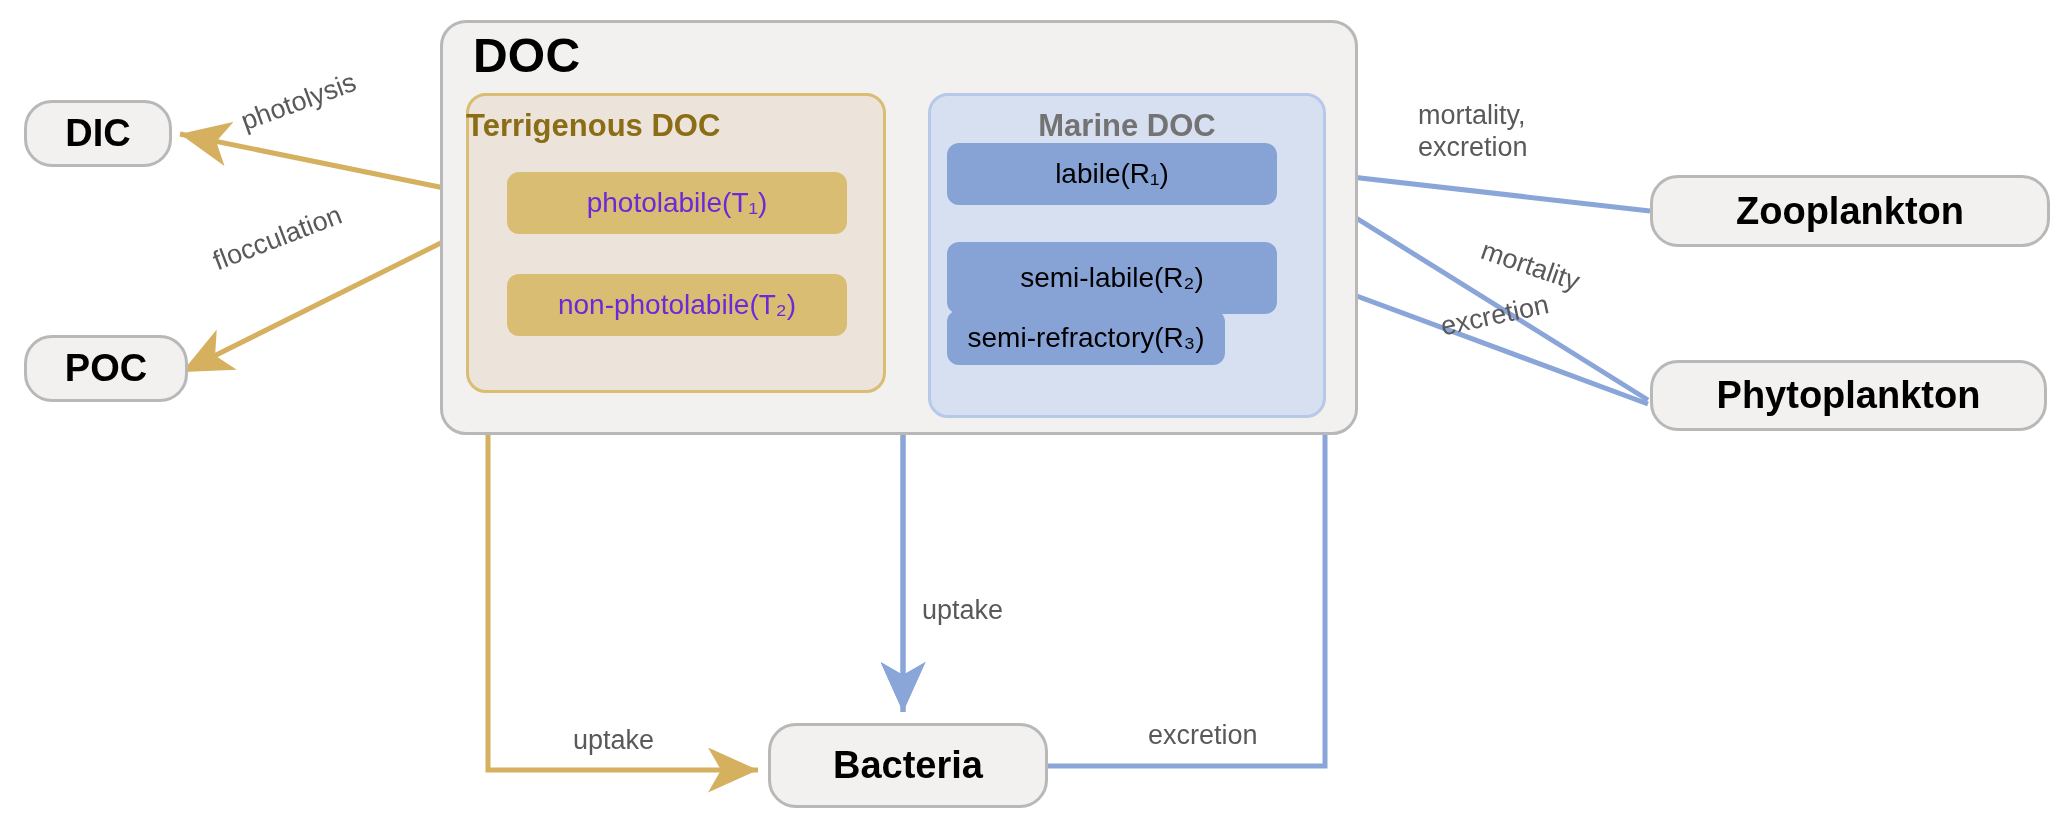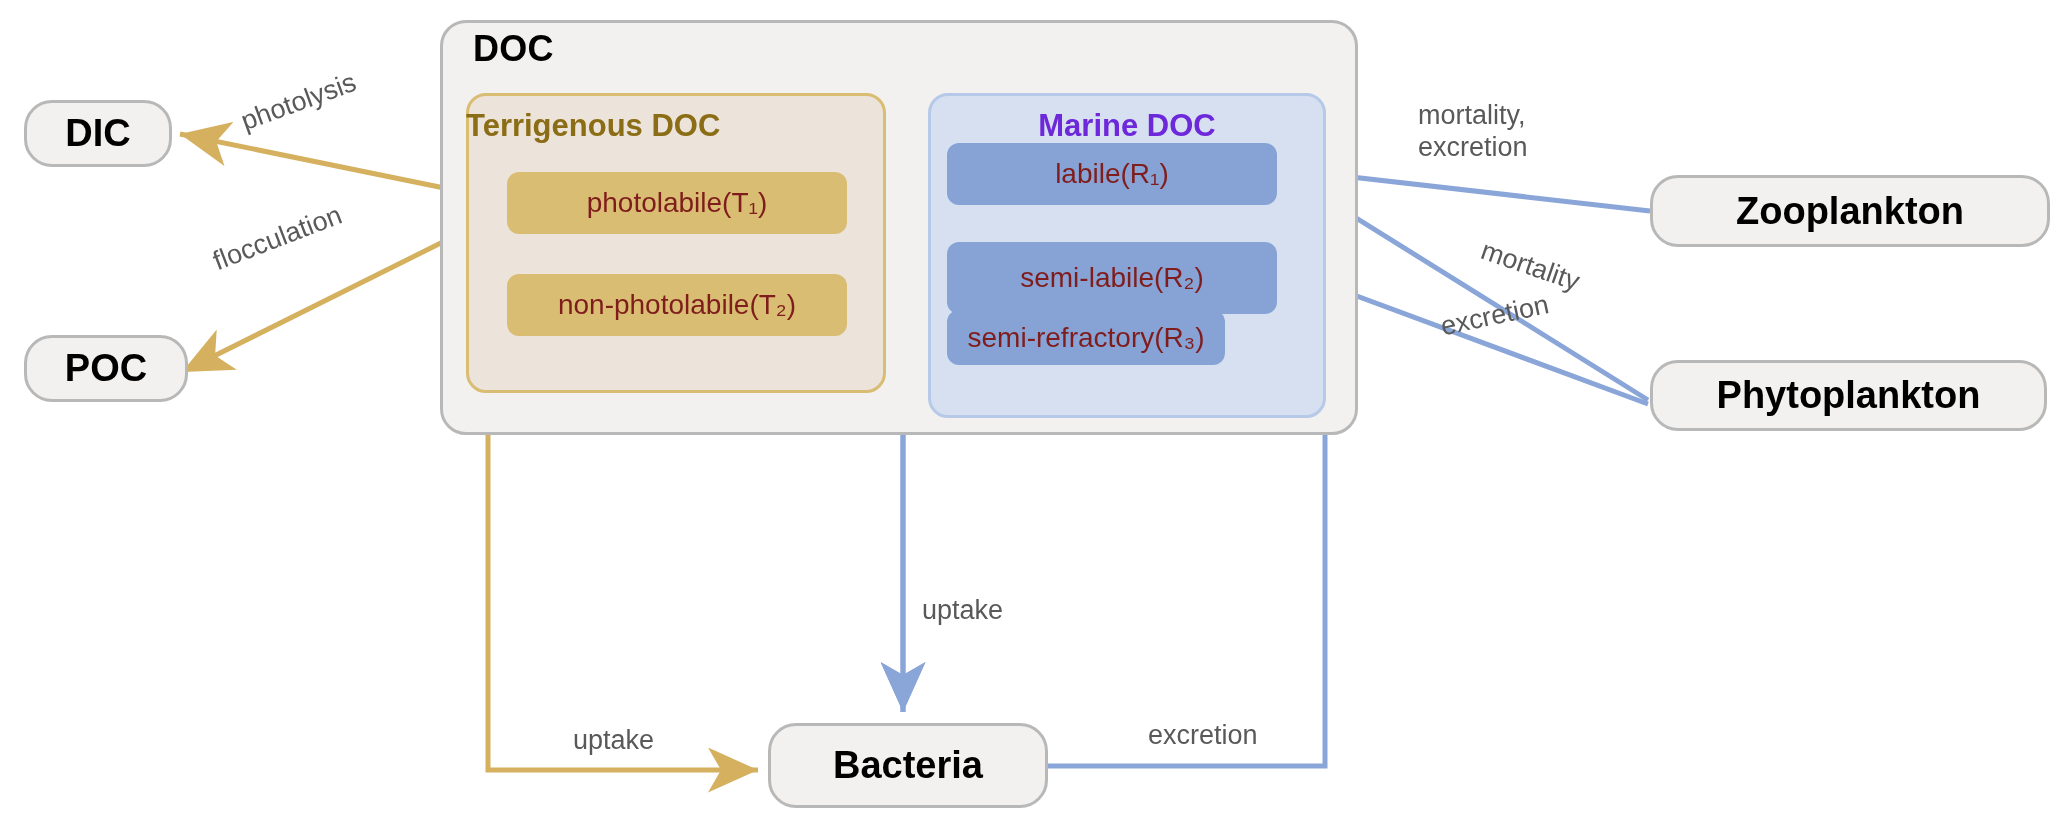--- a/index.html
+++ b/index.html
@@ -33,21 +33,21 @@
     height: 415px;
     background: #f2f1ef;
     border: 3px solid #b8b8b8;
     border-radius: 26px;
     box-sizing: border-box;
   }
   .doc-title {
     position: absolute;
     left: 473px;
     top: 28px;
-    font-size: 36px;
+    font-size: 48px;
     font-weight: bold;
     color: #000000;
     letter-spacing: 0.2px;
   }
   .terr-box {
     position: absolute;
     left: 466px;
     top: 93px;
     width: 420px;
     height: 300px;
@@ -77,40 +77,40 @@
     box-sizing: border-box;
   }
   .marine-title {
     position: absolute;
     left: 928px;
     top: 108px;
     width: 398px;
     text-align: center;
     font-size: 31px;
     font-weight: bold;
-    color: #6d28d9;
+    color: #737373;
   }
   
   .chip {
     position: absolute;
     display: flex;
     align-items: center;
     justify-content: center;
     border-radius: 12px;
     box-sizing: border-box;
     text-align: center;
   }
   .chip-terr {
     background: #d9bd72;
-    color: #7f1d1d;
+    color: #6d28d9;
     font-size: 28px;
   }
   .chip-marine {
     background: #87a3d6;
-    color: #7f1d1d;
+    color: #000000;
     font-size: 28px;
     text-align: right;
   }
   .t1 { left: 507px; top: 172px;  width: 340px; height: 62px; }
   .t2 { left: 507px; top: 274px;  width: 340px; height: 62px; }
   .r1 { left: 947px; top: 143px;  width: 330px; height: 62px; }
   .r2 { left: 947px; top: 242px;  width: 330px; height: 72px; }
   .r3 { left: 947px; top: 310px;  width: 278px; height: 55px; }
   
   .ext {

